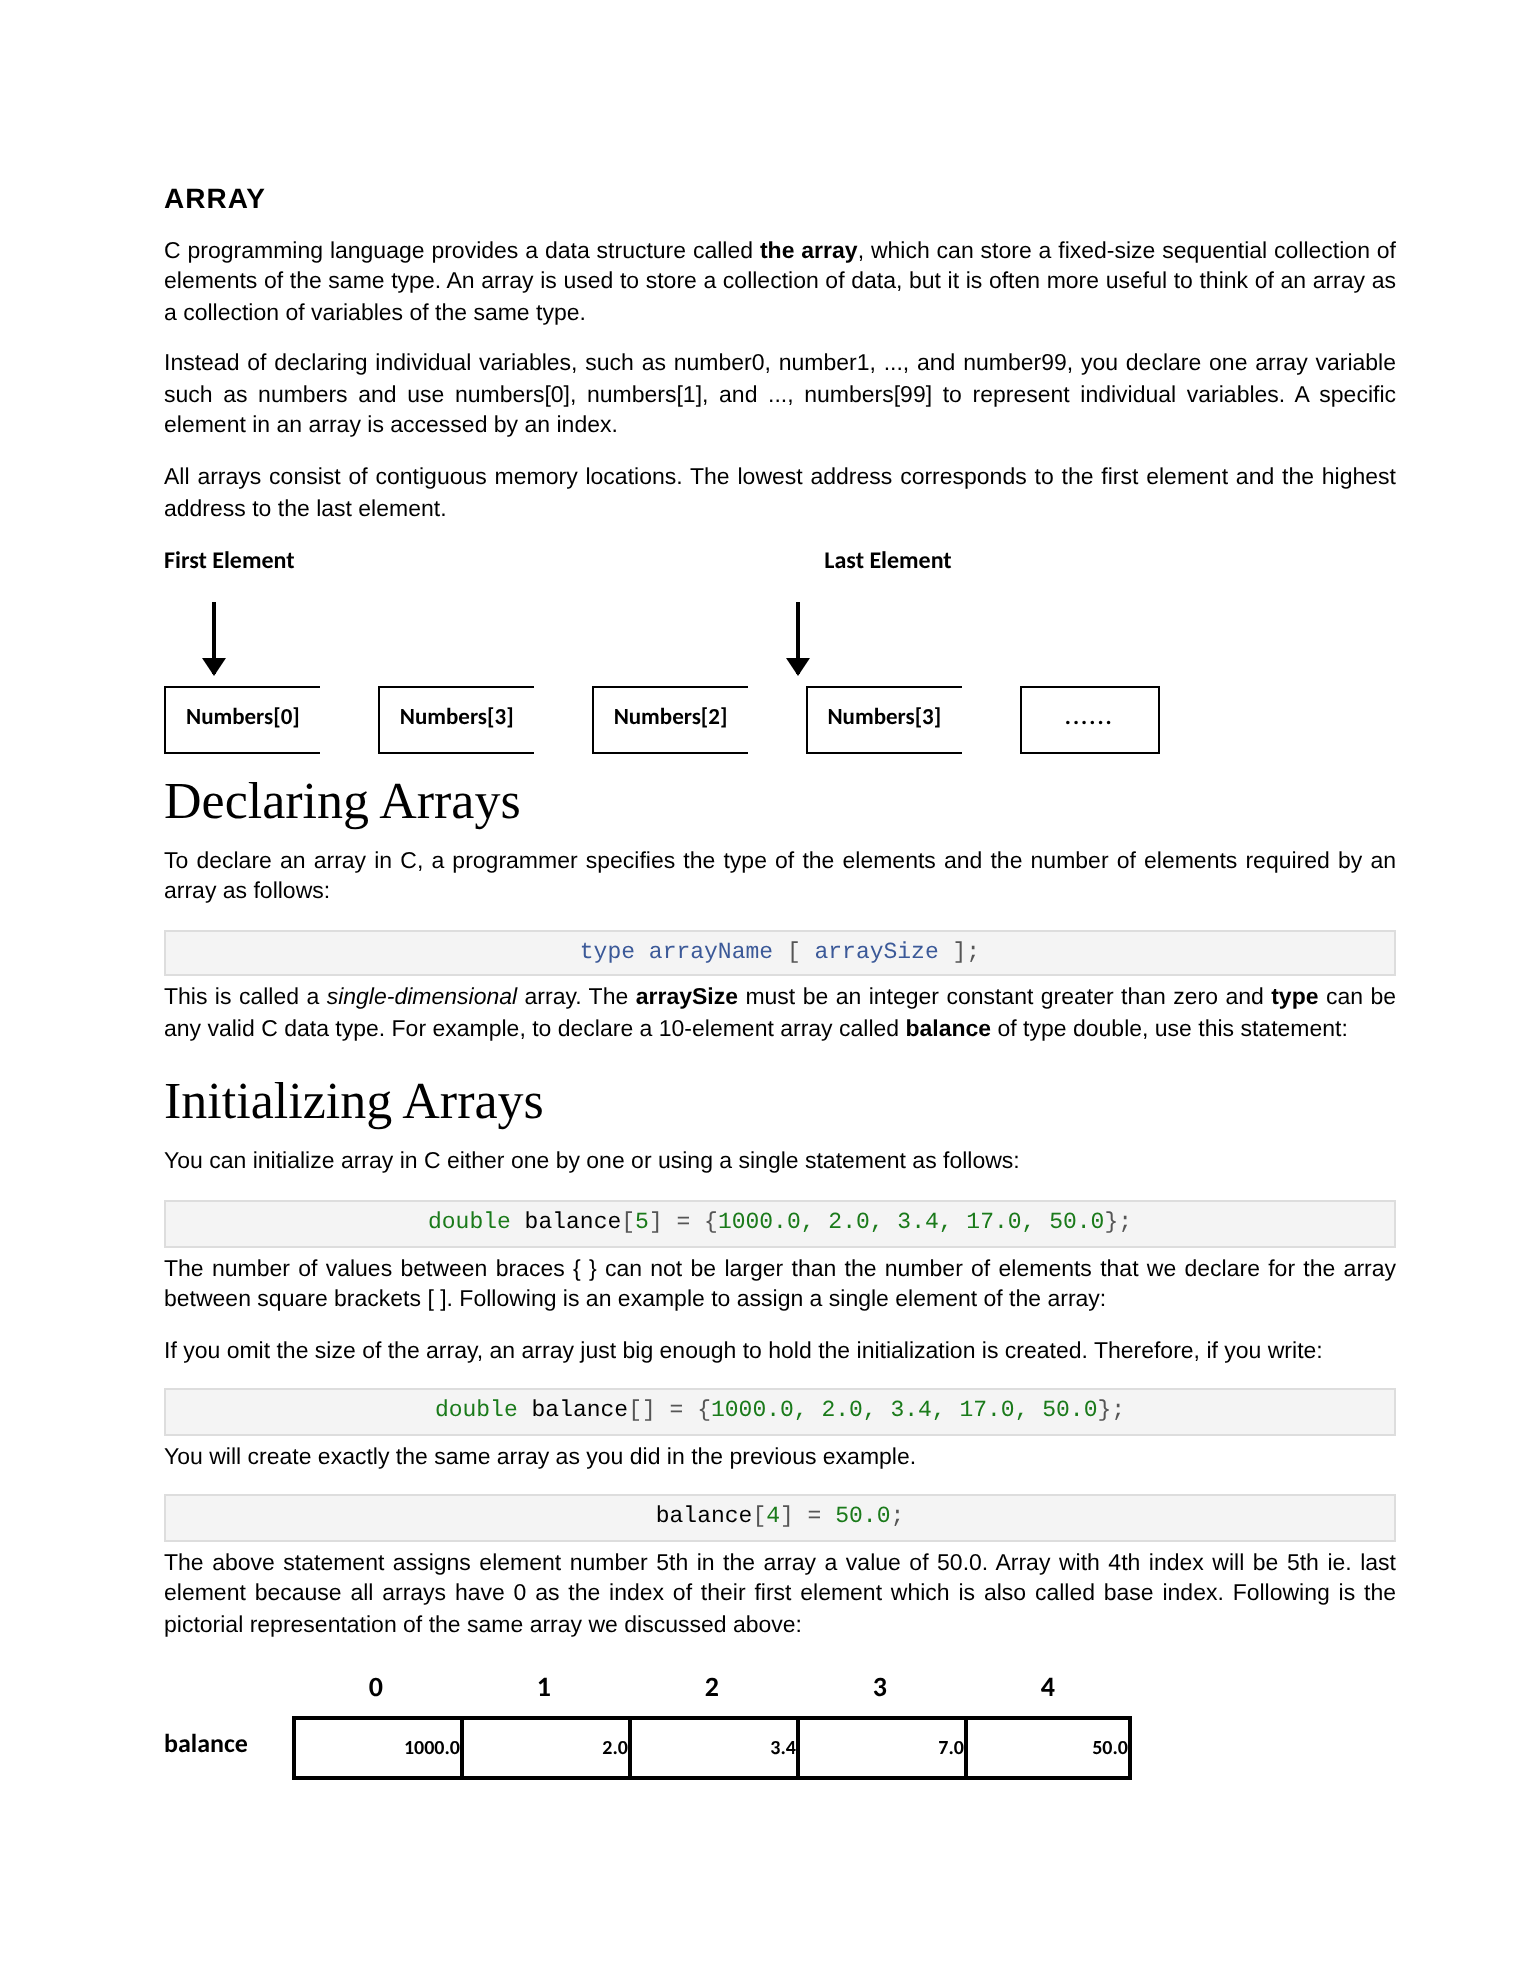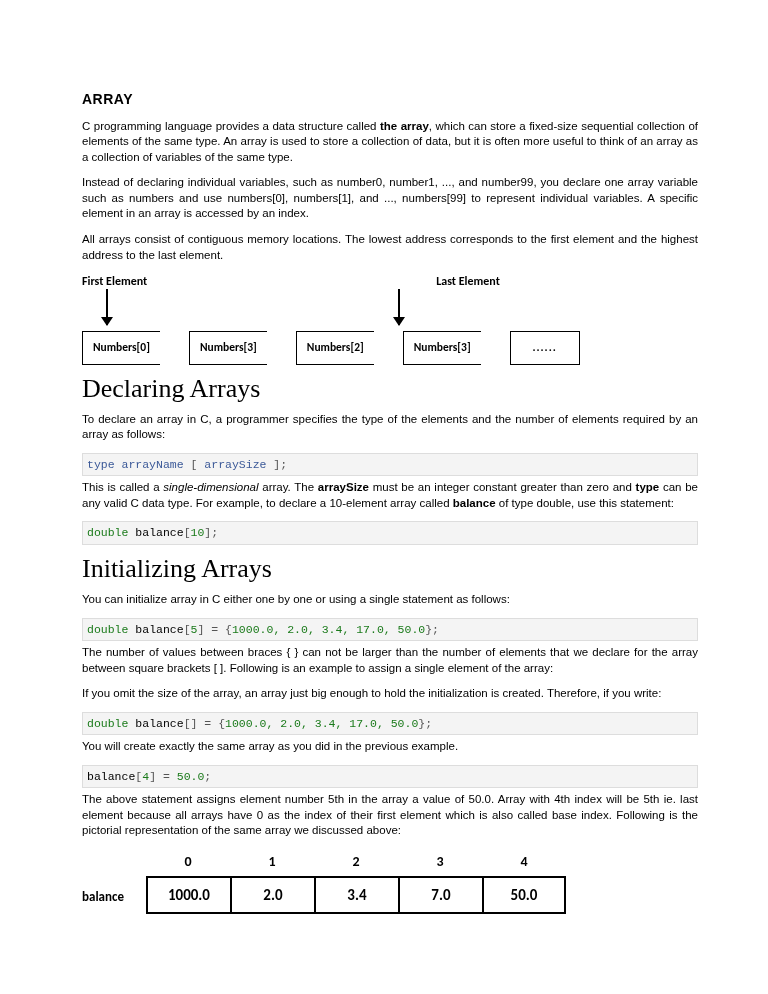--- a/index.html
+++ b/index.html
@@ -34,38 +34,40 @@
   }
   .code-bar {
     background: #f4f4f4;
     border: 1px solid #ddd;
     padding: 3px 4px;
     margin: 4px 0;
     font-family: "Courier New", monospace;
     font-size: 11.5px;
     white-space: pre;
     overflow: hidden;
+    text-align: center;
   }
   .kw { color: #1a7a1a; }   
   .tok-type { color: #3b5998; }
   .num { color: #1a7a1a; }
   .punct { color: #555; }
   strong { font-weight: bold; }
   em { font-style: italic; }
 
   
   .diagram1 {
     margin: 8px 0 2px 0;
   }
   .d1-labels {
     display: flex;
     font-family: Calibri, Arial, sans-serif;
     font-weight: bold;
     font-size: 12px;
-    margin-bottom: 0;
+    margin-bottom: 12px;
+    gap: 24px;
   }
   .d1-labels .first { width: 100px; }
   .d1-labels .gap   { flex: 1; }
   .d1-labels .last  { width: 100px; text-align: center; }
   .d1-arrows {
     display: flex;
     height: 40px;
     margin-bottom: 2px;
   }
   .d1-arrows .a-left { width: 50px; display:flex; justify-content:center; }
@@ -134,23 +136,23 @@
     padding-bottom: 4px;
   }
   .d2-row {
     display: flex;
   }
   .d2-row div {
     width: 84px;
     box-sizing: border-box;
     border: 2px solid #000;
     border-right: none;
-    text-align: center;
-    font-weight: bold;
-    font-size: 15px;
+    text-align: right;
+    font-weight: bold;
+    font-size: 10px;
     padding: 7px 0;
   }
   .d2-row div:last-child { border-right: 2px solid #000; }
 </style>
 </head>
 <body>
 
 <div class="page">
 
   <h1 class="title">ARRAY</h1>
@@ -192,21 +194,20 @@
   <h2 class="big">Declaring Arrays</h2>
 
   <p>To declare an array in C, a programmer specifies the type of the elements and the number of elements required by an array as follows:</p>
 
   <div class="code-bar"><span class="tok-type">type arrayName </span><span class="punct">[</span><span class="tok-type"> arraySize </span><span class="punct">];</span></div>
 
   <p>
     <span>This is called a </span><em>single-dimensional</em><span> array. The </span><strong>arraySize</strong><span> must be an integer constant greater than zero and </span><strong>type</strong><span> can be any valid C data type. For example, to declare a 10-element array called </span><strong>balance</strong><span> of type double, use this statement:</span>
   </p>
 
-  <div class="code-bar"><span class="kw">double</span><span> balance</span><span class="punct">[</span><span class="num">10</span><span class="punct">];</span></div>
 
 
   <h2 class="big">Initializing Arrays</h2>
 
   <p>You can initialize array in C either one by one or using a single statement as follows:</p>
 
   <div class="code-bar"><span class="kw">double</span><span> balance</span><span class="punct">[</span><span class="num">5</span><span class="punct">] = {</span><span class="num">1000.0, 2.0, 3.4, 17.0, 50.0</span><span class="punct">};</span></div>
 
   <p>The number of values between braces { } can not be larger than the number of elements that we declare for the array between square brackets [ ]. Following is an example to assign a single element of the array:</p>
 

